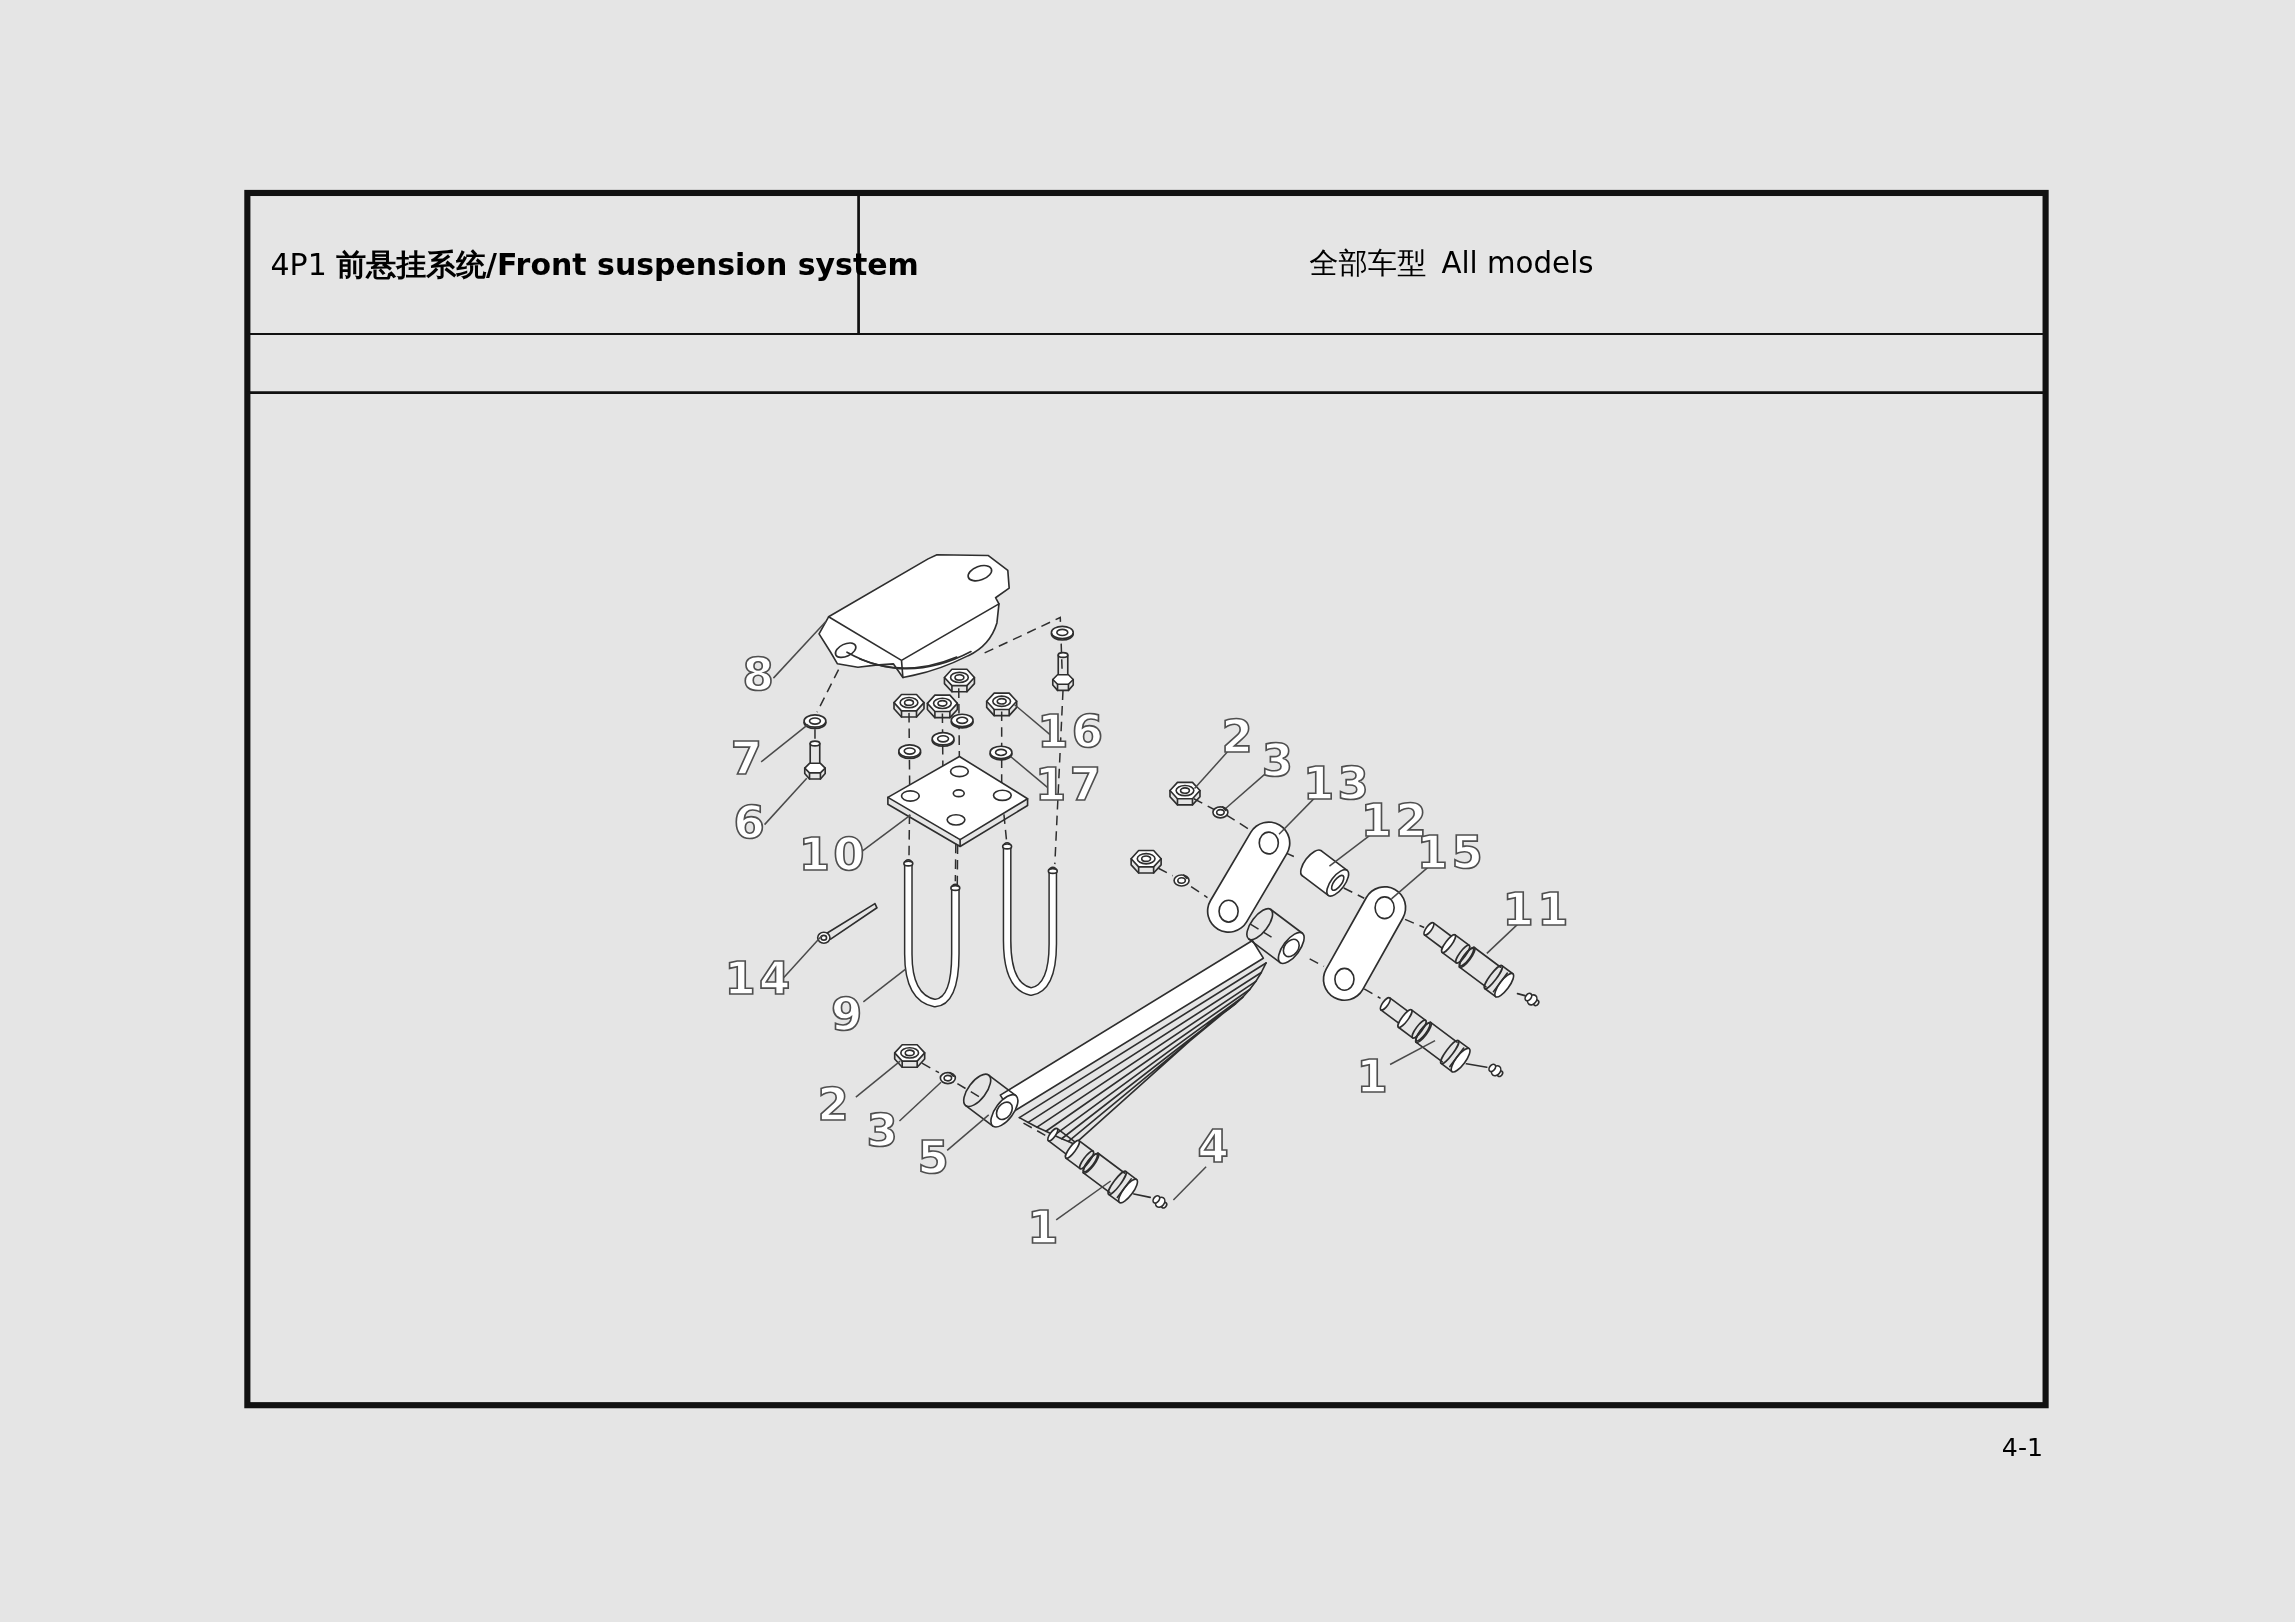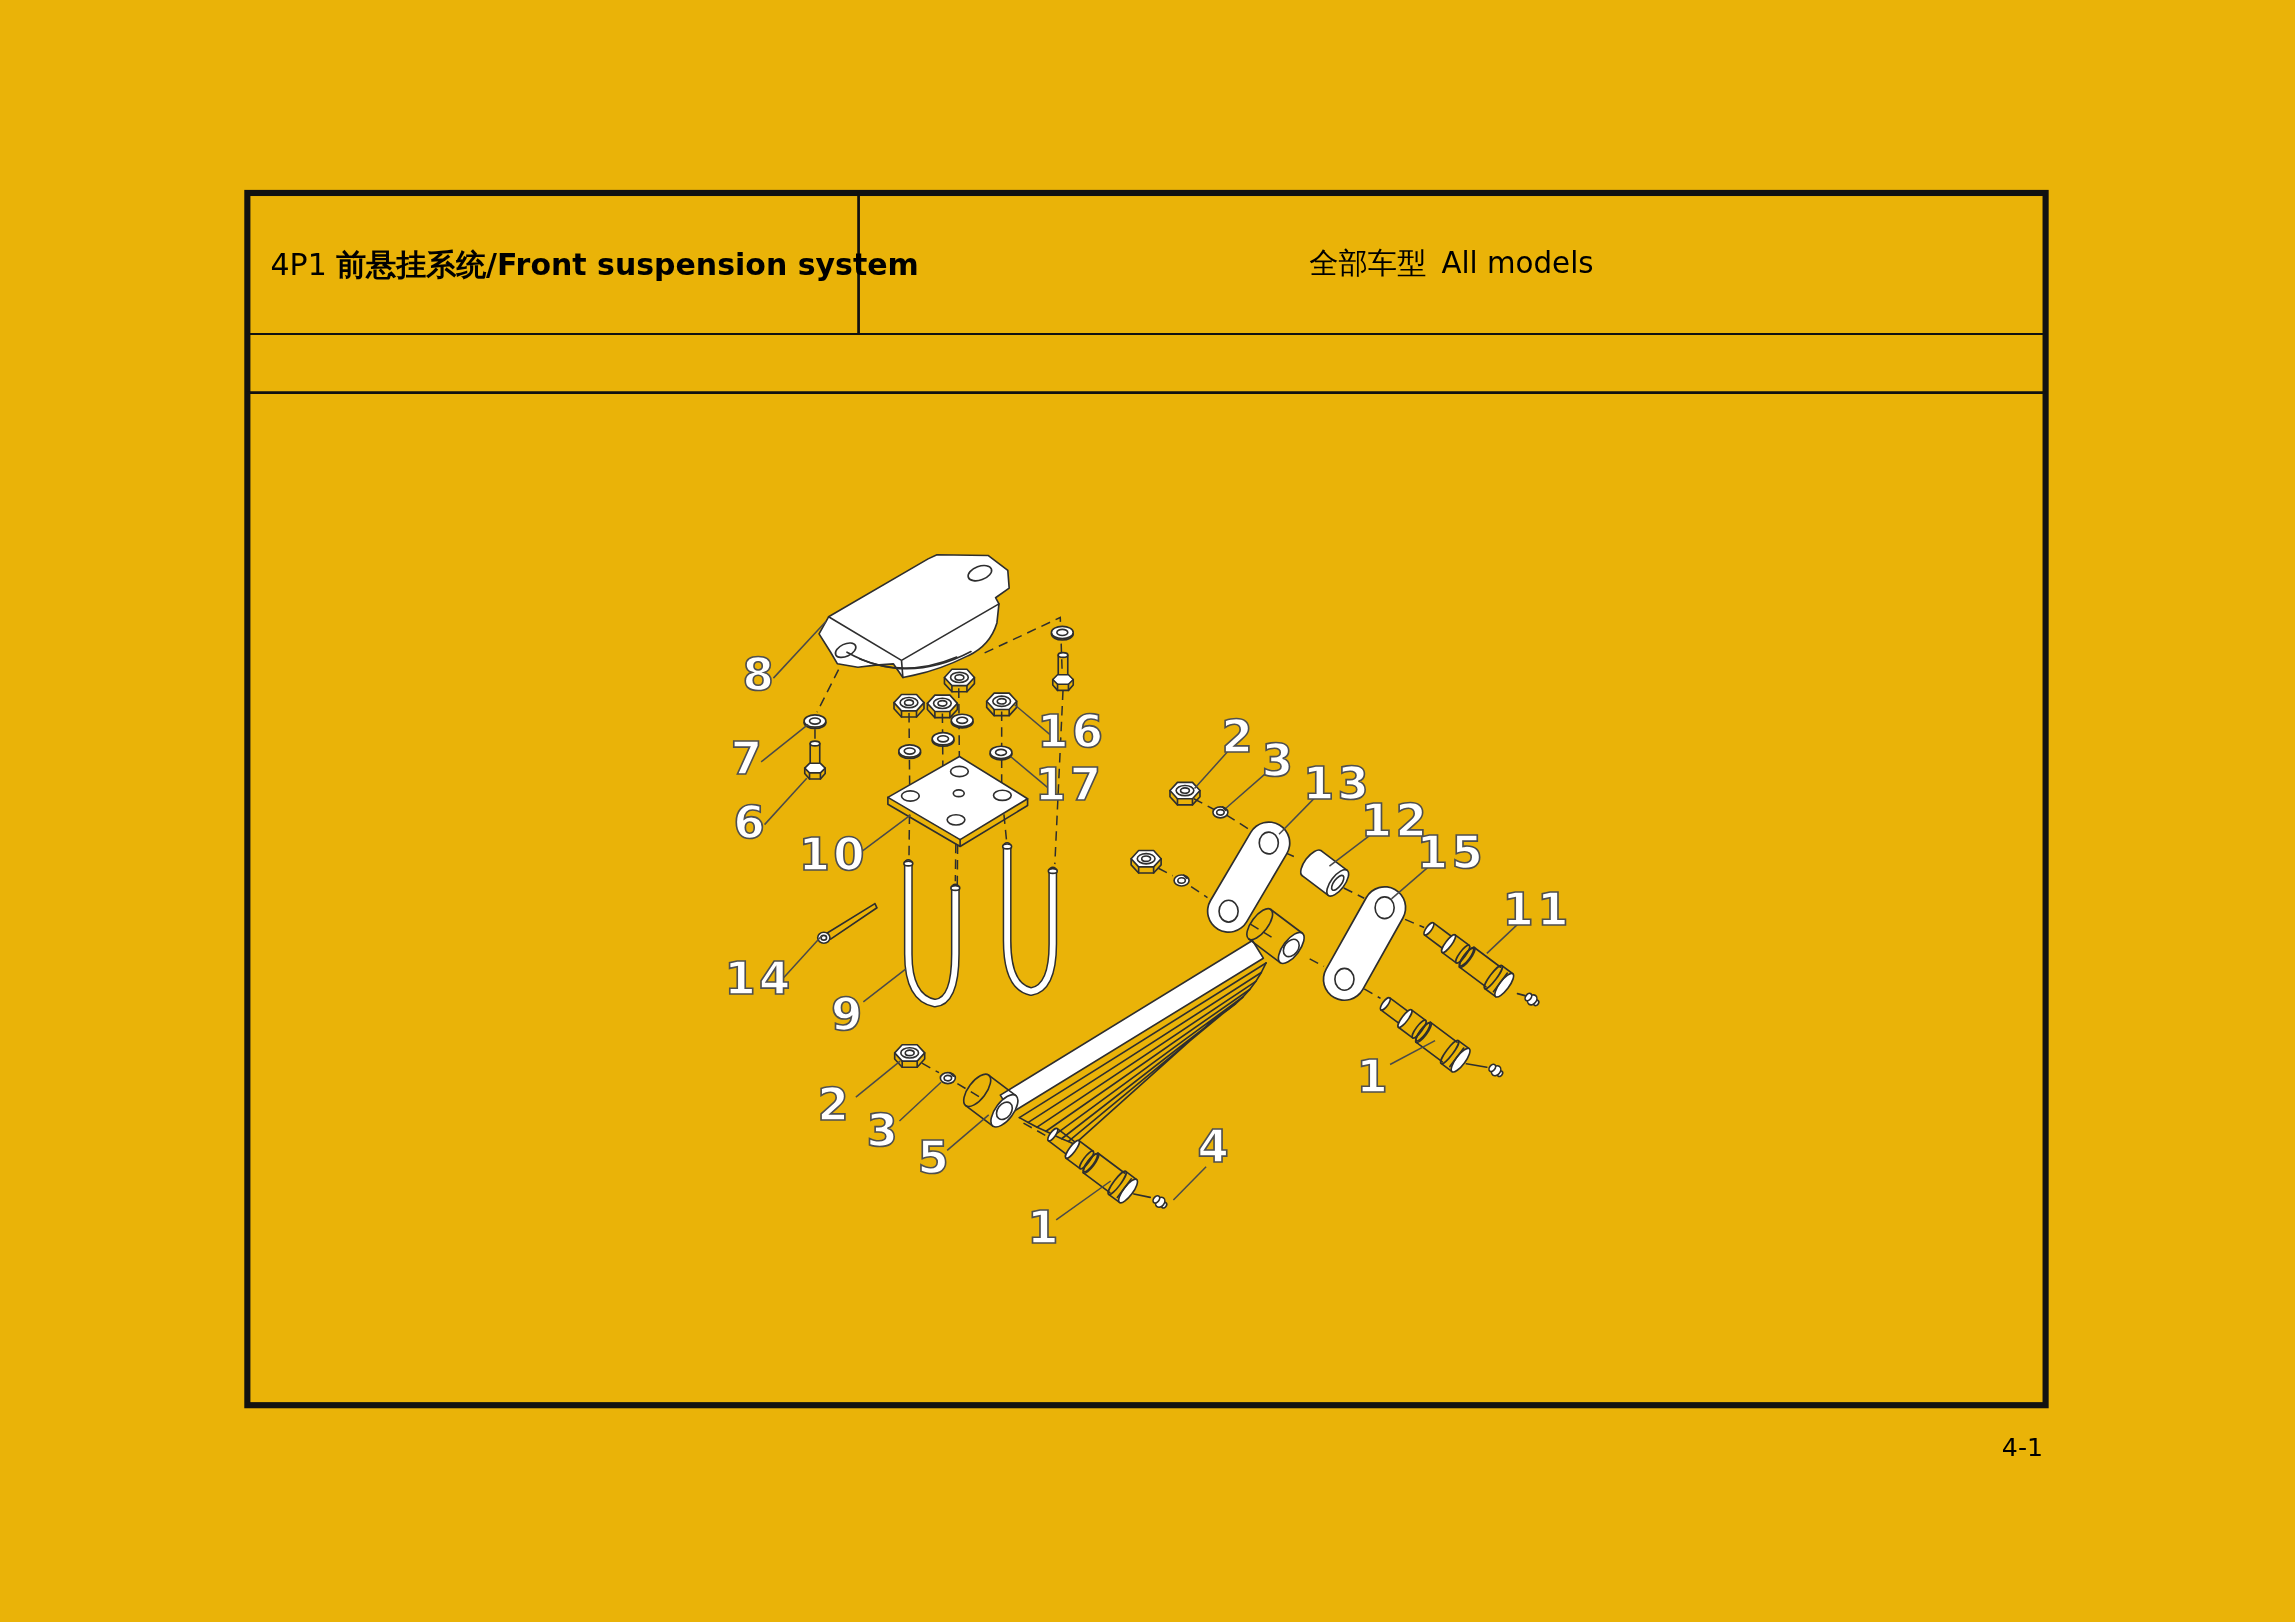--- a/index.html
+++ b/index.html
@@ -1,16 +1,16 @@
 <!DOCTYPE html>
 <html style="font-size:11px"><head>
 <meta charset="utf-8">
 <style>
   html,body{margin:0;padding:0;background:#fff;}
-  .sheet{position:relative;width:2295px;height:1622px;background:#eab308;
+  .sheet{position:relative;width:2295px;height:1622px;background:#e5e5e5;
          font-family:"Liberation Sans","DejaVu Sans",sans-serif;}
   svg{position:absolute;left:0;top:0;}
   .ln{fill:none;stroke:#2e2e2e;stroke-width:2.4;stroke-linejoin:round;stroke-linecap:round;}
   .f{fill:#ffffff;}
   .dash{fill:none;stroke:#2e2e2e;stroke-width:2.2;stroke-dasharray:14 9;}
   .leader{stroke:#4a4a4a;stroke-width:2.2;}
   .tube-out{fill:none;stroke:#2e2e2e;stroke-width:13;stroke-linecap:round;}
   .tube-in{fill:none;stroke:#ffffff;stroke-width:8.6;stroke-linecap:round;}
   .cap-out{stroke:#2e2e2e;stroke-width:64;stroke-linecap:round;}
   .cap-in{stroke:#ffffff;stroke-width:59;stroke-linecap:round;}

